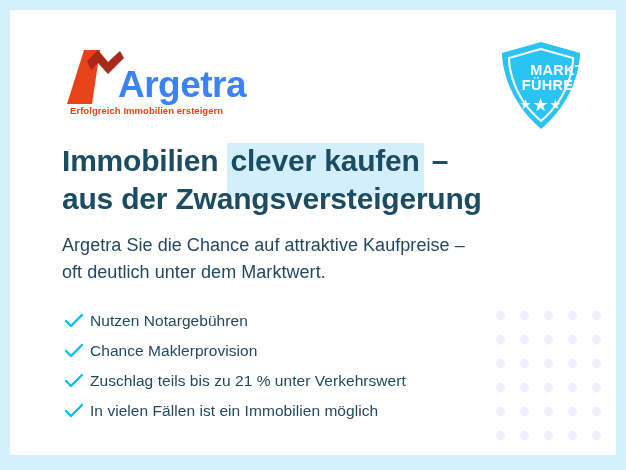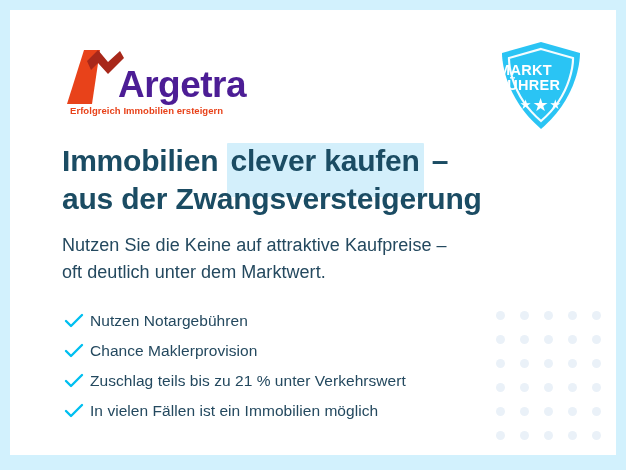--- a/index.html
+++ b/index.html
@@ -54,21 +54,21 @@
     height: 72px;
     z-index: 3;
   }
   #logo-mark { position: absolute; left: 0; top: 0; }
   #logo-word {
     position: absolute;
     left: 56px;
     top: 18px;
     font-size: 37px;
     font-weight: bold;
-    color: #4c1d95;
+    color: #3b82f6;
     letter-spacing: -0.5px;
     line-height: 1;
   }
   #logo-tagline {
     position: absolute;
     left: 8px;
     top: 57px;
     font-size: 9.5px;
     font-weight: bold;
     color: #e8421a;
@@ -81,21 +81,21 @@
     position: absolute;
     left: 488px;
     top: 30px;
     width: 86px;
     height: 92px;
     z-index: 3;
   }
   #badge-line1, #badge-line2 {
     position: absolute;
     width: 100%;
-    text-align: left;
+    text-align: right;
     color: #ffffff;
     font-weight: bold;
     letter-spacing: 0.3px;
   }
   #badge-line1 { top: 22px; font-size: 14.5px; }
   #badge-line2 { top: 37px; font-size: 14.5px; }
   #badge-stars {
     position: absolute;
     top: 56px;
     width: 100%;
@@ -230,21 +230,21 @@
         <span>★</span><span class="big">★</span><span>★</span>
       </div>
     </div>
 
     <div id="headline">
       <div><span>Immobilien </span><span class="hl-mark">clever kaufen</span><span> –</span></div>
       <div>aus der Zwangsversteigerung</div>
     </div>
 
     <div id="subtitle">
-      <div>Nutzen Sie die Keine auf attraktive Kaufpreise –</div>
+      <div>Argetra Sie die Chance auf attraktive Kaufpreise –</div>
       <div>oft deutlich unter dem Marktwert.</div>
     </div>
 
     <ul id="bullets">
       <li>
         <span class="check">
           <svg width="20" height="16" viewBox="0 0 20 16">
               <polyline points="2,8 7,13 18,2" fill="none" stroke="#00bff0" stroke-width="2.4" stroke-linecap="round" stroke-linejoin="round"></polyline>
             </svg>
         </span>

